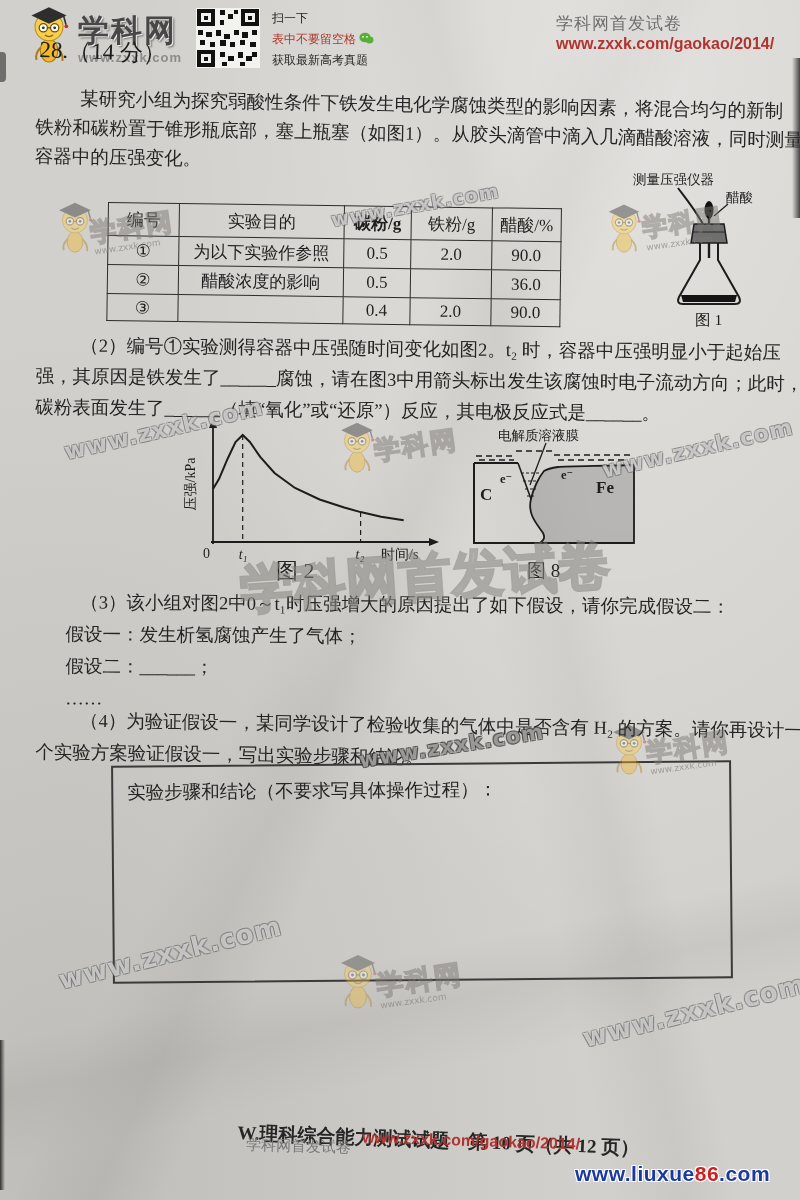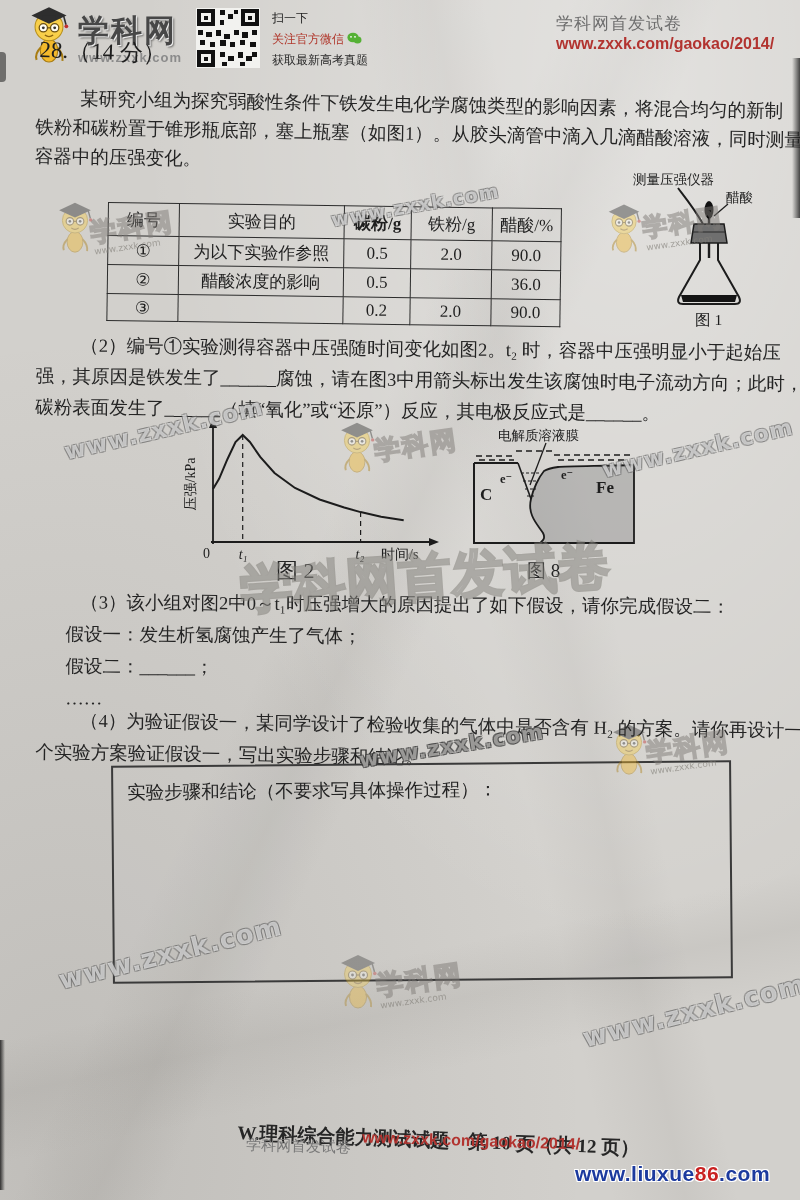--- a/index.html
+++ b/index.html
@@ -141,21 +141,21 @@
         <rect x="50" y="48" width="6" height="5"></rect>
       <rect x="26" y="54" width="5" height="4"></rect>
         <rect x="44" y="54" width="5" height="4"></rect>
         <rect x="56" y="44" width="5" height="5"></rect>
     </g>
   </svg>
 
   <div class="abs" style="left:272px;top:8px;">
     <div class="qr-cap line" style="color:#222;">扫一下</div>
     <div class="qr-cap line" style="color:#b0372b;">
-      <span>关注官方微信</span>
+      <span>表中不要留空格</span>
       <svg width="15" height="13" viewBox="0 0 15 13" style="vertical-align:-2px;">
         <ellipse cx="6" cy="5.5" rx="5.6" ry="4.8" fill="#55b135"></ellipse>
         <ellipse cx="10.5" cy="8" rx="4" ry="3.4" fill="#55b135"></ellipse>
         <circle cx="4" cy="4.8" r="0.9" fill="#fff"></circle>
           <circle cx="8" cy="4.8" r="0.9" fill="#fff"></circle>
       </svg>
     </div>
     <div class="qr-cap line" style="color:#2a2a2a;">获取最新高考真题</div>
   </div>
 
@@ -190,21 +190,21 @@
     <tr>
       <td style="height:28px;">②</td>
       <td>醋酸浓度的影响</td>
       <td>0.5</td>
       <td></td>
       <td>36.0</td>
     </tr>
     <tr>
       <td style="height:26px;">③</td>
       <td></td>
-      <td>0.2</td>
+      <td>0.4</td>
       <td>2.0</td>
       <td>90.0</td>
     </tr>
   </tbody>
     </table>
 
   <svg class="abs" style="left:608px;top:166px;" width="175" height="165" viewBox="0 0 175 165">
     <text x="25" y="18" font-size="13.5" fill="#1e1e1e">测量压强仪器</text>
     <text x="118" y="36" font-size="13.5" fill="#1e1e1e">醋酸</text>
     <path d="M70,22 C76,30 86,42 95,58" stroke="#1c1c1c" stroke-width="2" fill="none"></path>

